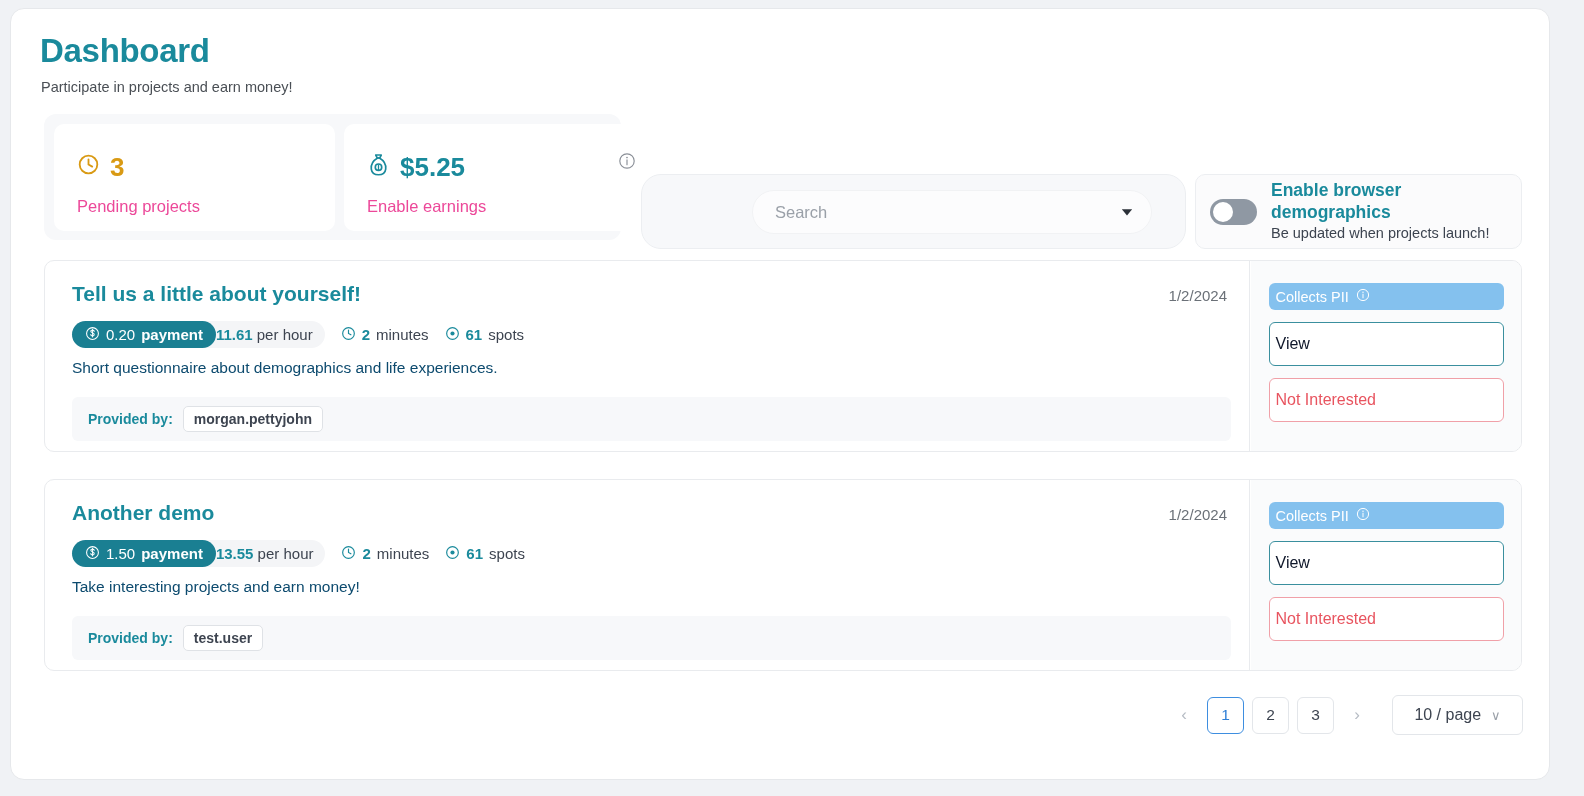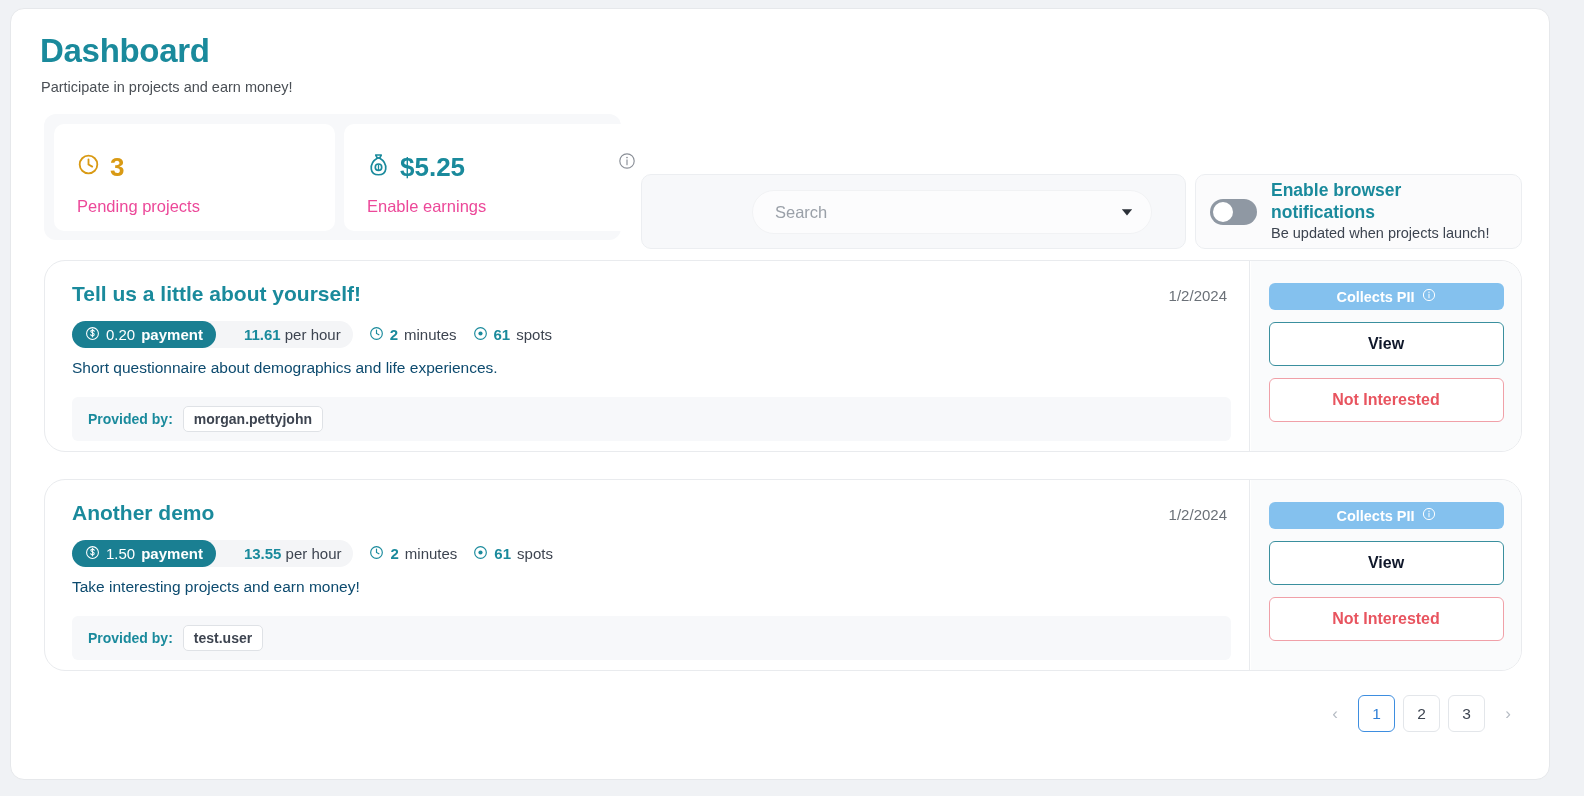--- a/index.html
+++ b/index.html
@@ -64,21 +64,21 @@
     position: absolute; right: -5px; top: 28px;
     width: 18px; height: 18px; cursor: pointer;
   }
 
   
   .search-panel {
     position: absolute; left: 630px; top: 165px;
     width: 545px; height: 75px;
     background: #f7f8fa;
     border: 1px solid #eceef1;
-    border-radius: 10px;
+    border-radius: 20px;
   }
   .search-input-box {
     position: absolute; left: 110px; top: 15px;
     width: 400px; height: 44px;
     background: #fcfcfd;
     border: 1px solid #f1f2f4;
     border-radius: 22px;
     display: flex; align-items: center;
   }
   .search-input {
@@ -123,21 +123,21 @@
     line-height: 1.25;
   }
   .notif-sub { font-size: 14.5px; color: #3d4450; line-height: 1.3; }
 
   
   .project-card {
     position: absolute; left: 33px;
     width: 1478px; height: 192px;
     background: #ffffff;
     border: 1px solid #e9ebee;
-    border-radius: 21px;
+    border-radius: 10px;
     overflow: hidden;
   }
   .project-card.c0 { top: 251px; }
   .project-card.c1 { top: 470px; }
 
   .card-left {
     position: absolute; left: 0; top: 0;
     width: 1205px; height: 100%;
     border-right: 1px solid #e9ebee;
   }
@@ -175,21 +175,21 @@
     background: #1a7f92;
     color: #ffffff;
     border-radius: 14px;
     height: 27px;
     padding: 0 13px;
     font-size: 15px;
   }
   .pay-badge b { font-weight: normal; }
   .pay-badge span.unit { font-weight: bold; }
   .rate {
-    margin-left: 28px;
+    margin-left: 0;
     font-size: 15px; color: #3d4450;
   }
   .rate b { color: #1a8a9c; font-weight: bold; }
 
   .meta-item {
     display: flex; align-items: center; gap: 6px;
     font-size: 15px; color: #3d4450;
   }
   .meta-item b { color: #1a8a9c; font-weight: bold; }
 
@@ -214,23 +214,23 @@
     border: 1px solid #dfe2e6;
     border-radius: 5px;
     padding: 4px 10px;
     font-size: 14px; font-weight: bold; color: #3d4450;
   }
 
   
   .btn {
     width: 235px; height: 27px;
     border-radius: 6px;
-    display: flex; align-items: center; justify-content: center;
+    display: flex; align-items: center; 
     gap: 7px;
-    font-size: 14.5px; font-weight: bold;
+    font-size: 14.5px; font-weight: normal;
     cursor: pointer;
     border: 1px solid transparent;
     background: transparent;
     font-family: "Liberation Sans", sans-serif;
   }
   .btn-pii {
     background: #84c1ee; color: #ffffff;
   }
   .btn-view {
     height: 44px; font-size: 16px;
@@ -335,21 +335,21 @@
         </svg>
       </span>
     </div>
   </div>
 
   <div class="notif-panel">
     <div class="toggle">
       <div class="knob"></div>
     </div>
     <div class="notif-text">
-      <div class="notif-title">Enable browser notifications</div>
+      <div class="notif-title">Enable browser demographics</div>
       <div class="notif-sub">Be updated when projects launch!</div>
     </div>
   </div>
 
   <div class="project-card c0">
     <div class="card-left">
       <div class="project-title">Tell us a little about yourself!</div>
       <div class="project-date">1/2/2024</div>
 
       <div class="meta-row">
@@ -488,15 +488,19 @@
       <button class="btn btn-not">Not Interested</button>
     </div>
   </div>
 
   <div class="pagination">
     <div class="pg-arrow">‹</div>
     <div class="pg-num active">1</div>
     <div class="pg-num">2</div>
     <div class="pg-num">3</div>
     <div class="pg-arrow">›</div>
+    <div class="pg-size">
+      <span>10 / page</span>
+      <span class="chev">∨</span>
+    </div>
   </div>
 
 </div>
 
 </body></html>

